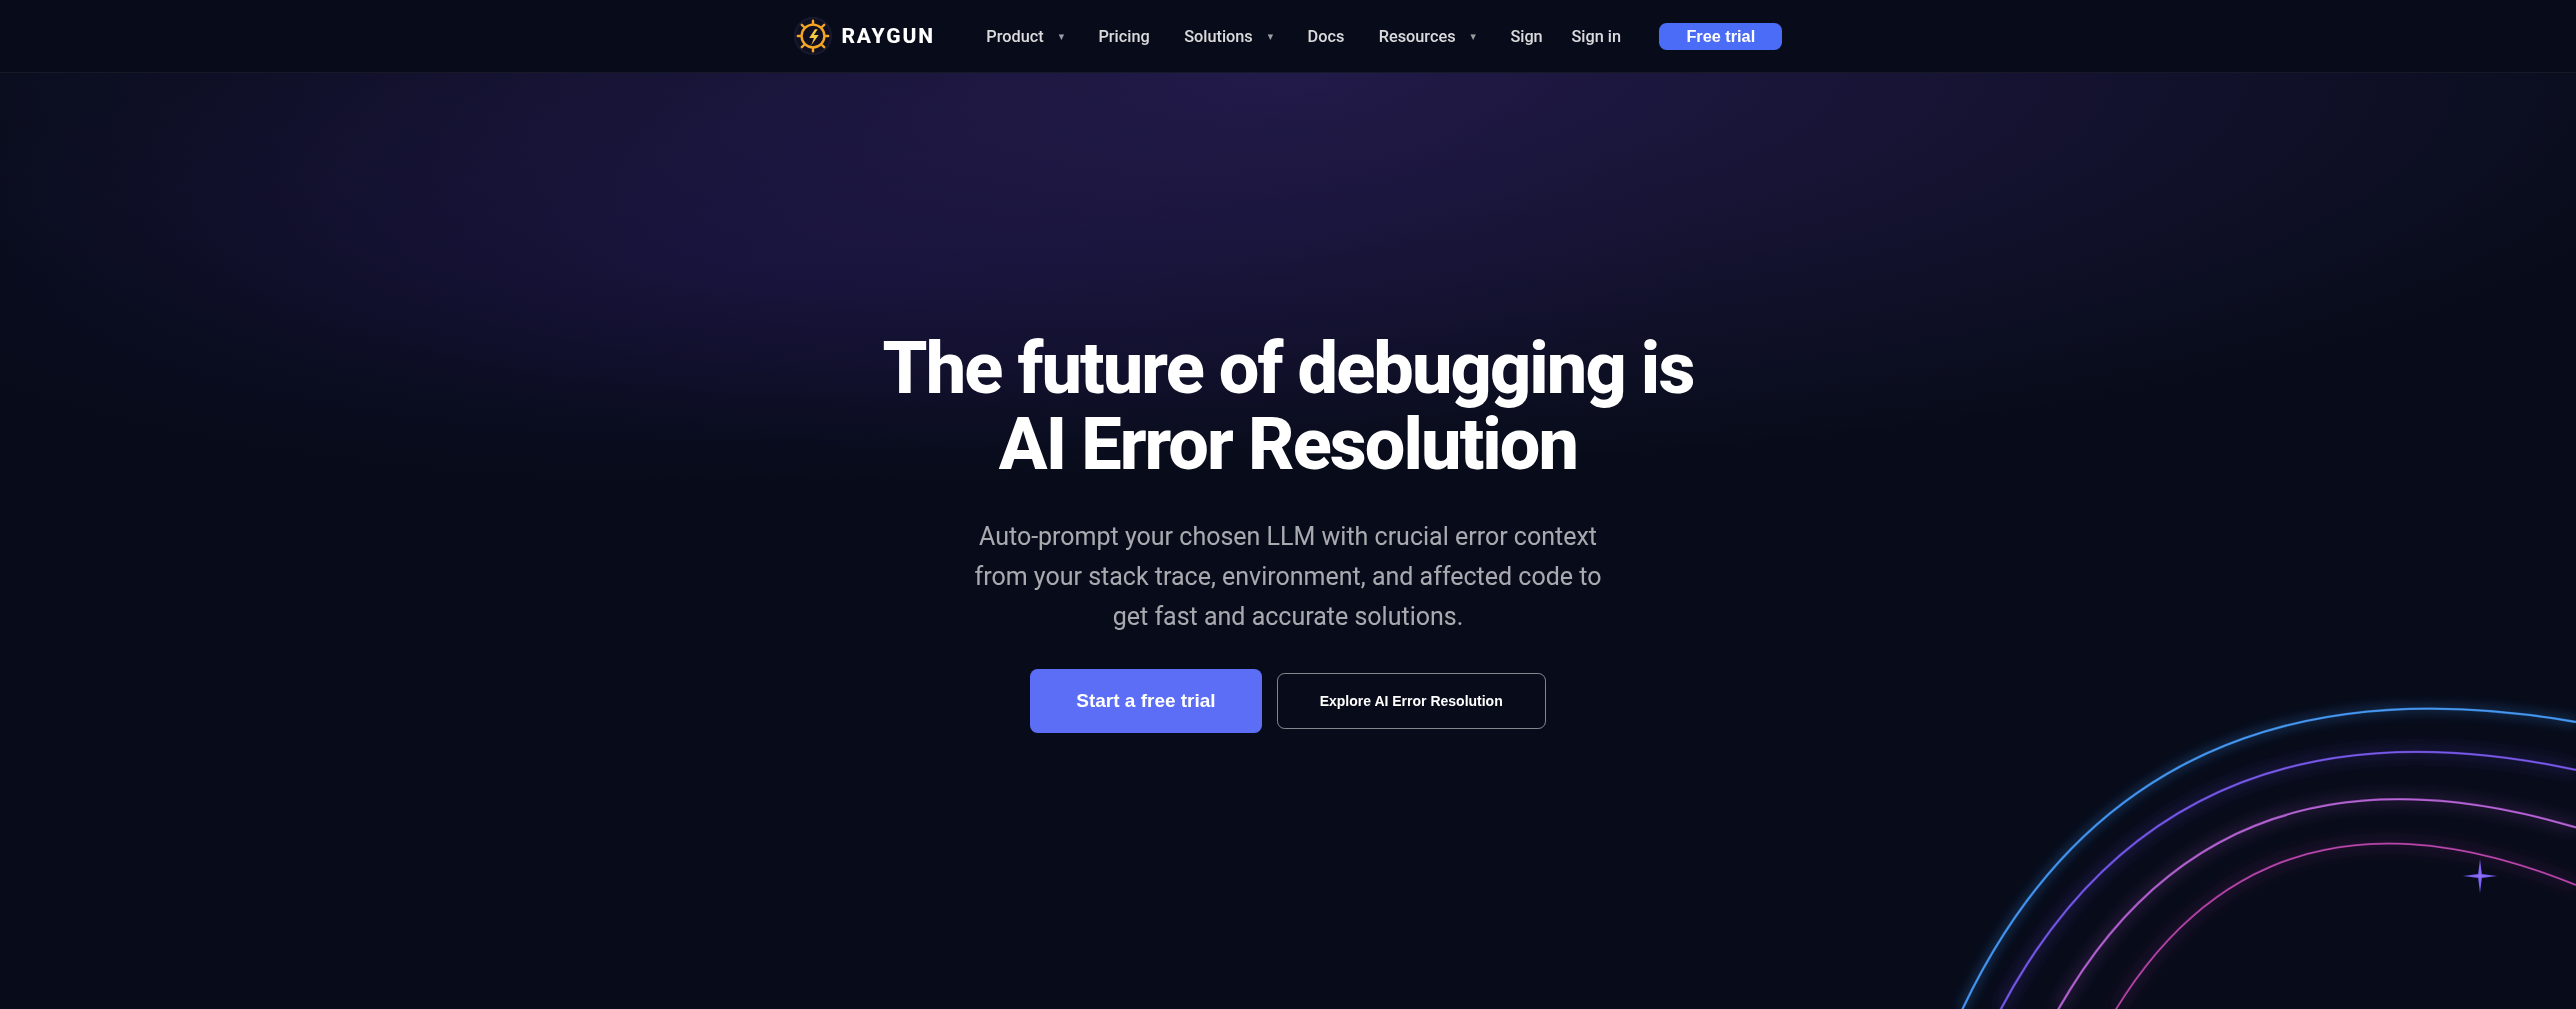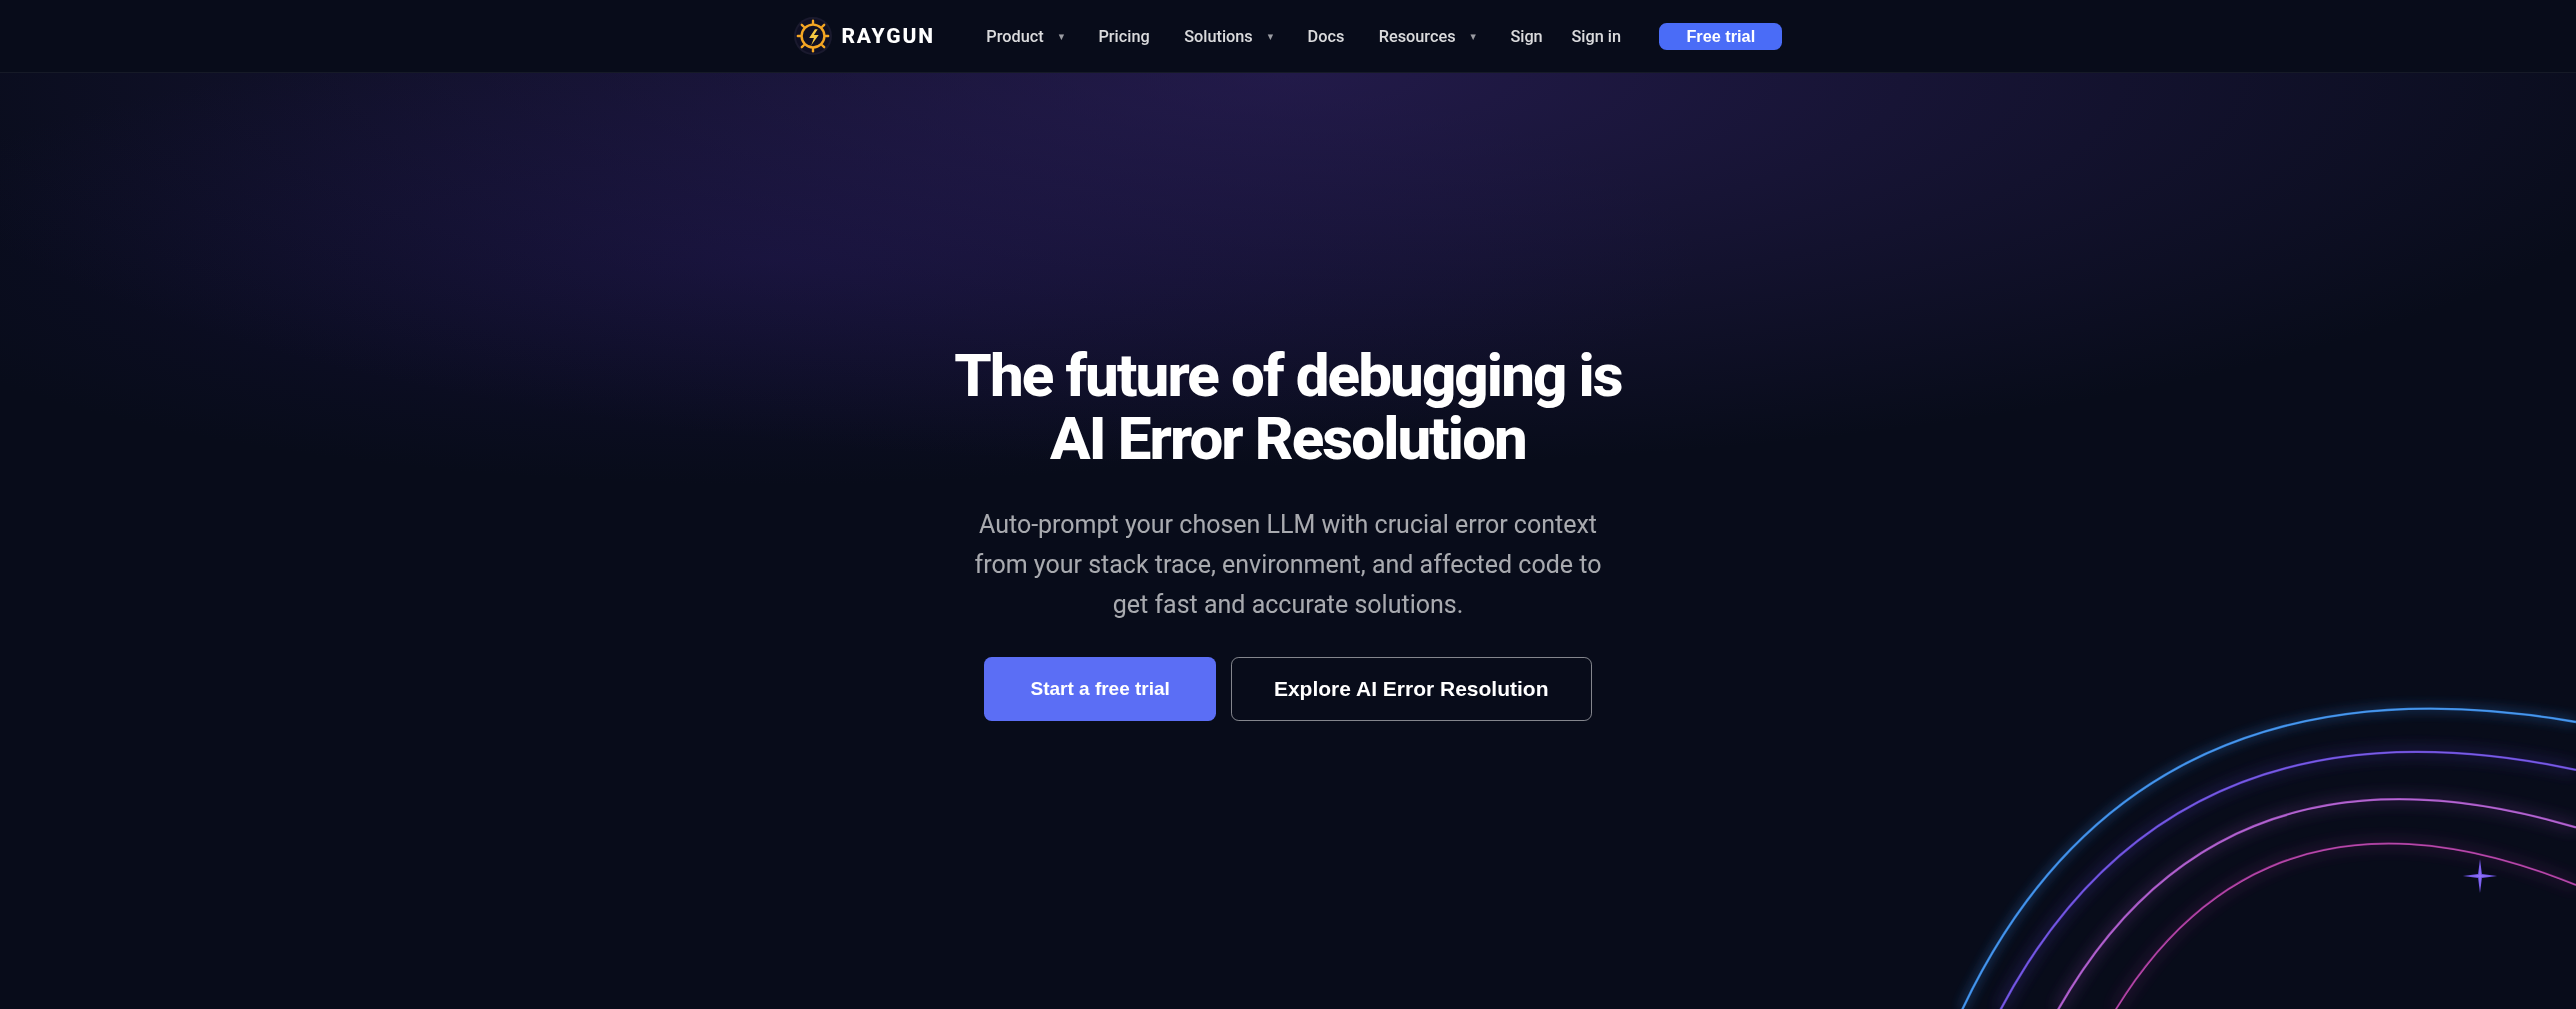--- a/index.html
+++ b/index.html
@@ -118,21 +118,21 @@
       justify-content: center;
       text-align: center;
       padding: 58px 46px 77px;
       overflow: hidden;
       background: radial-gradient(ellipse 80% 60% at 50% 0%, rgba(60, 40, 120, 0.5) 0%, transparent 70%),
                   radial-gradient(ellipse 60% 40% at 30% 20%, rgba(30, 20, 80, 0.4) 0%, transparent 60%),
                   #080c1a;
     }
 
     .hero-title {
-      font-size: 60px;
+      font-size: 72px;
       font-weight: 800;
       line-height: 1.05;
       letter-spacing: -1.9px;
       max-width: 960px;
       margin-bottom: 35px;
       color: #ffffff;
     }
 
     .hero-subtitle {
       font-size: 25px;
@@ -158,21 +158,21 @@
       padding: 21px 46px;
       border-radius: 7.7px;
       cursor: pointer;
       border: none;
       transition: background 0.2s;
     }
 
     .btn-secondary {
       background: transparent;
       color: #ffffff;
-      font-size: 21px;
+      font-size: 14px;
       font-weight: 600;
       padding: 19px 42px;
       border-radius: 7.7px;
       cursor: pointer;
       border: 1.9px solid rgba(255,255,255,0.5);
       transition: border-color 0.2s, background 0.2s;
     }
 
     .sparkle {
       position: absolute;

